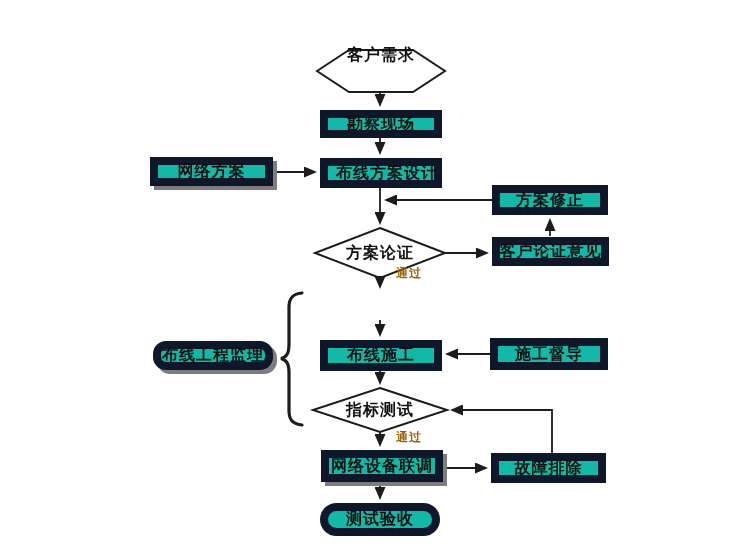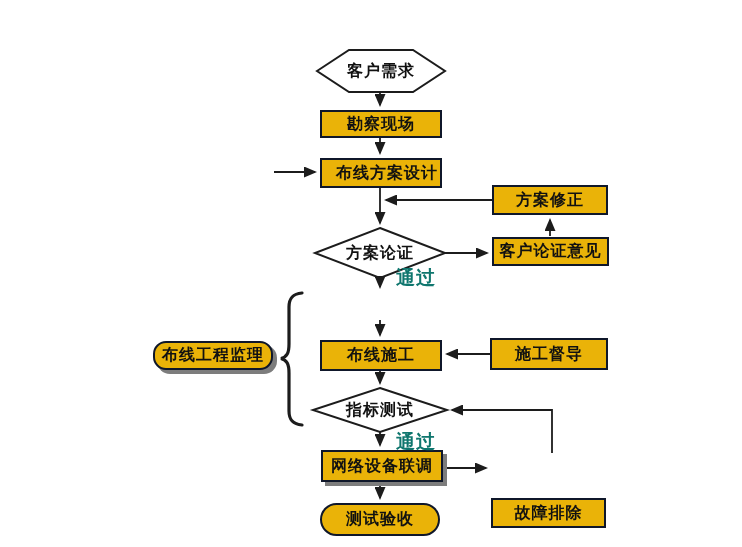--- a/index.html
+++ b/index.html
@@ -8,22 +8,22 @@
     width: 742px;
     height: 547px;
     background: #ffffff;
     font-family: "DejaVu Sans", "Liberation Sans", sans-serif;
     overflow: hidden;
   }
   svg.layer { position: absolute; left: 0; top: 0; }
   .box {
     position: absolute;
     box-sizing: border-box;
-    border: 2px solid #0f172a;
-    background: #eab308;
+    border: 8px solid #0f172a;
+    background: #14b8a6;
     display: flex;
     align-items: center;
     justify-content: center;
     font-size: 16px;
     font-weight: 600;
     color: #111111;
     letter-spacing: 1px;
     white-space: nowrap;
   }
   .box.shadowed { box-shadow: 4px 4px 0 0 #7d7d7d; }
@@ -35,23 +35,23 @@
     justify-content: center;
     font-size: 16px;
     font-weight: 600;
     color: #111111;
     letter-spacing: 1px;
     pointer-events: none;
     white-space: nowrap;
   }
   .edge-label {
     position: absolute;
-    font-size: 19px;
+    font-size: 12px;
     font-weight: 600;
-    color: #0f766e;
+    color: #a16207;
     letter-spacing: 1px;
     pointer-events: none;
     white-space: nowrap;
   }
 </style>
 </head>
 <body>
 
 <div class="stage">
 
@@ -85,39 +85,40 @@
       <path d="M443,468 L486,468" marker-end="url(#arr)"></path>
       <path d="M552,453 L552,410 L452,410" marker-end="url(#arr)"></path>
       <path d="M380,482 L380,498" marker-end="url(#arr)"></path>
     </g>
   </svg>
 
   <div class="box" style="left:320px; top:110px; width:122px; height:28px;">勘察现场</div>
 
   <div class="box" style="left:320px; top:158px; width:122px; height:30px;padding-left:12px;">布线方案设计</div>
 
+  <div class="box shadowed" style="left:150px; top:157px; width:123px; height:29px;">网络方案</div>
 
   <div class="box" style="left:492px; top:185px; width:116px; height:30px;">方案修正</div>
 
   <div class="box" style="left:492px; top:237px; width:117px; height:29px;">客户论证意见</div>
 
 
   <div class="box" style="left:320px; top:340px; width:122px; height:31px;">布线施工</div>
 
   <div class="box shadowed" style="left:153px; top:341px; width:120px; height:29px;border-radius:13px;">布线工程监理</div>
 
   <div class="box" style="left:490px; top:338px; width:118px; height:32px;">施工督导</div>
 
   <div class="box shadowed" style="left:321px; top:450px; width:122px; height:32px;">网络设备联调</div>
 
-  <div class="box" style="left:491px; top:453px; width:115px; height:30px;margin-top:45px;">故障排除</div>
+  <div class="box" style="left:491px; top:453px; width:115px; height:30px;">故障排除</div>
 
   <div class="box stadium" style="left:320px; top:503px; width:120px; height:33px;">测试验收</div>
 
-  <div class="shape-label" style="left:317px; top:50px; width:128px; height:42px;">客户需求</div>
+  <div class="shape-label" style="left:317px; top:34px; width:128px; height:42px;">客户需求</div>
 
   <div class="shape-label" style="left:315px; top:228px; width:130px; height:50px;">方案论证</div>
 
   <div class="shape-label" style="left:313px; top:388px; width:134px; height:44px;">指标测试</div>
 
   <div class="edge-label" style="left:396px; top:265px;">通过</div>
 
   <div class="edge-label" style="left:396px; top:429px;">通过</div>
 
 </div>

